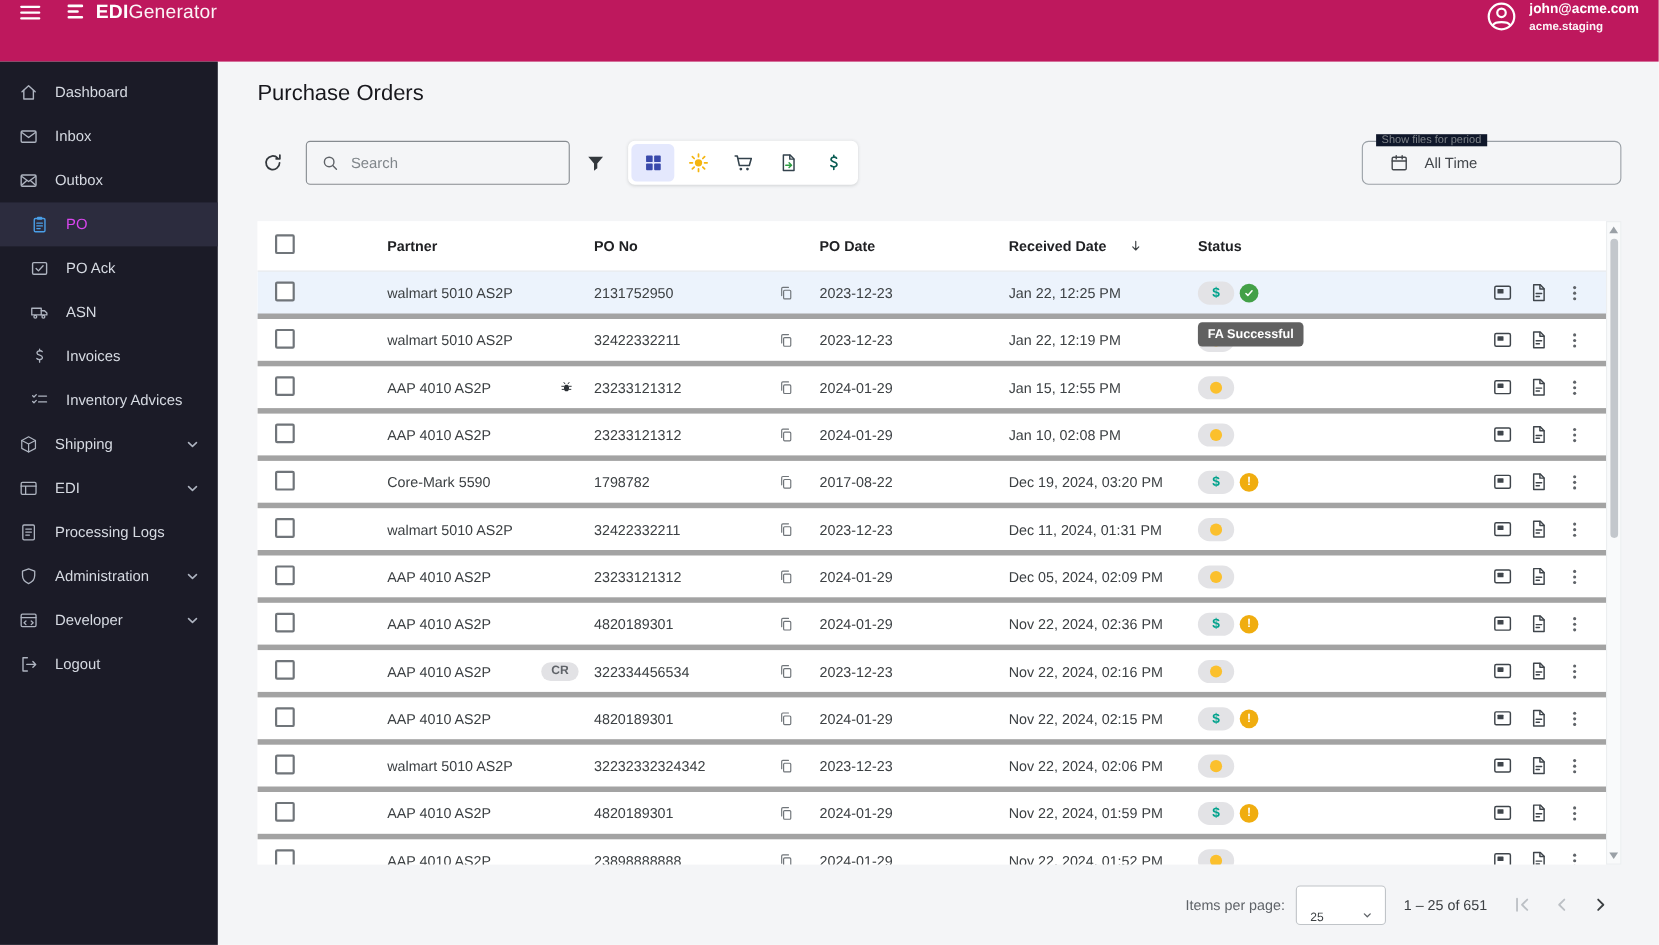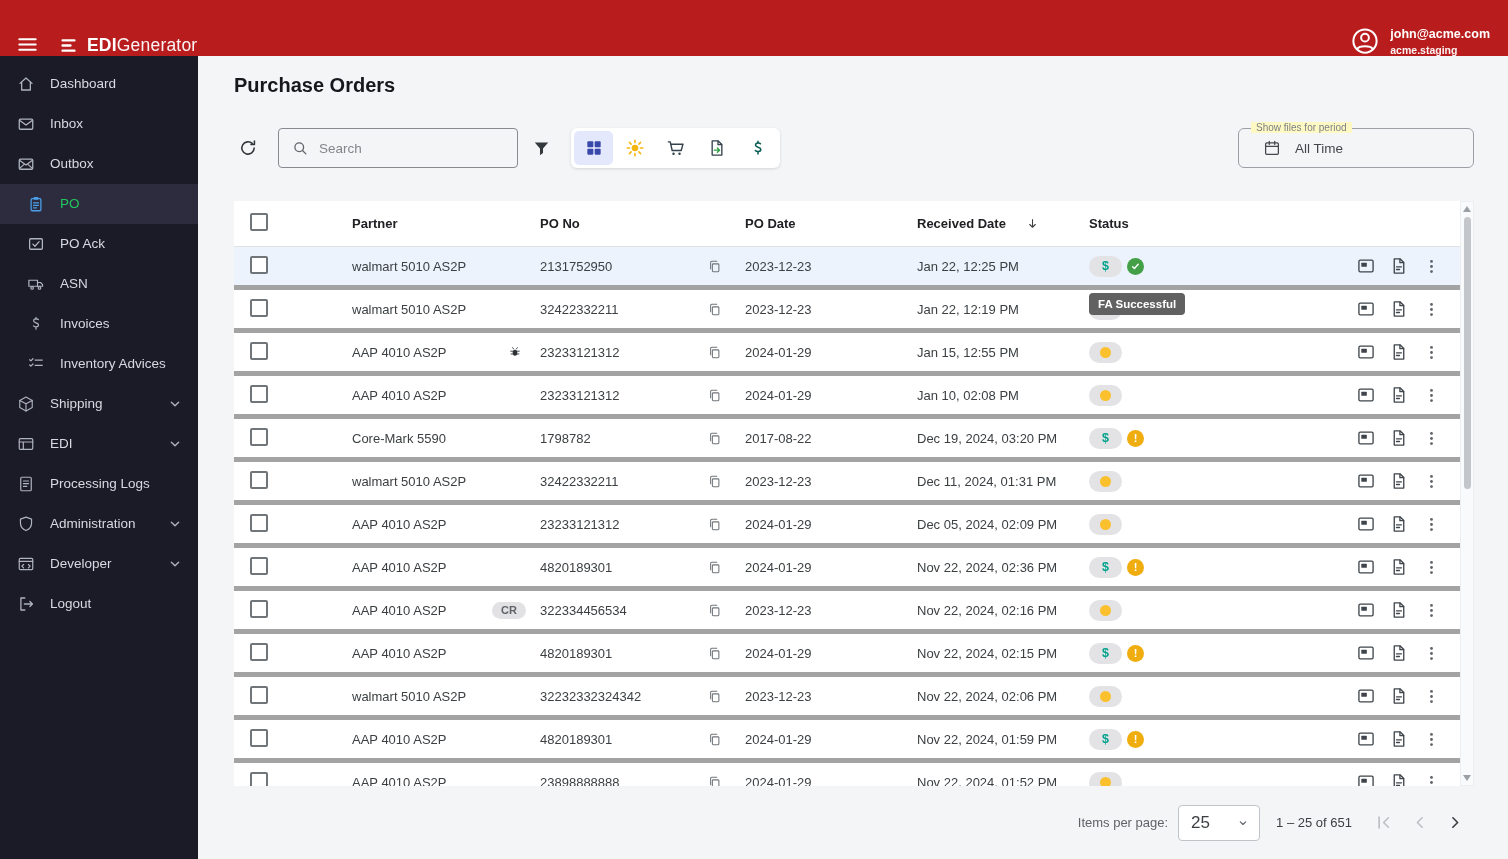--- a/index.html
+++ b/index.html
@@ -4,49 +4,49 @@
 <style>
 *{box-sizing:border-box;margin:0;padding:0}
 html,body{width:1508px;height:859px;overflow:hidden}
 body{font-family:"Liberation Sans","DejaVu Sans",sans-serif;background:#f4f5f7;color:#3c4043}
 button{background:none;border:0;padding:0;cursor:pointer;color:inherit;font:inherit;display:inline-flex;align-items:center;justify-content:center}
 .ic{display:inline-flex}
 svg{display:block}
 .app{width:1508px;height:859px;display:flex;flex-direction:column}
 
 
-.topbar{flex:0 0 56px;background:#b91c1c;display:flex;align-items:flex-end;padding:0 18px 0 16px;color:#fff}
+.topbar{flex:0 0 56px;background:#be185d;display:flex;align-items:flex-start;padding:0 18px 0 16px;color:#fff}
 .topbar-menu svg{width:23px;height:23px}
 .brand{display:flex;align-items:center;margin-left:20px;gap:9px}
 .brand-mark svg{width:19px;height:19px}
 .brand-text{font-size:17.5px;letter-spacing:.2px}
 .brand-bold{font-weight:700}
 .brand-light{font-weight:400;opacity:.95}
 .spacer{flex:1}
 .user{display:flex;align-items:center;gap:10px}
 .avatar svg{width:30px;height:30px}
 .user-email{font-size:12.5px;font-weight:700;line-height:1.4}
 .user-org{font-size:10.5px;font-weight:700;opacity:.95}
 
 
 .body{flex:1;display:flex;min-height:0}
 .sidebar{flex:0 0 198px;background:#1b1b27;padding-top:8px;color:#d6dae2;overflow:hidden}
 .sidebar-item{display:flex;align-items:center;gap:15px;min-height:40px;padding:4px 14px 4px 17px;font-size:13.5px;cursor:pointer}
 .sidebar-item .ic{color:#aeb4c0}
 .sidebar-item .ic svg{width:18px;height:18px}
 .sidebar-item.child{padding-left:27px}
 .sidebar-item.section{background:#232330}
-.sidebar-item.selected{background:#2c2c3e;color:#22c55e}
+.sidebar-item.selected{background:#2c2c3e;color:#d946ef}
 .sidebar-item.selected .ic{color:#4a9fe8}
 .chev{margin-left:auto;color:#8a8f9b}
 .chev svg{width:15px;height:15px}
 .sb-label{line-height:1.3}
 
 .main{flex:1;display:flex;flex-direction:column;padding:0 34px 0 36px;min-width:0}
-.page-title{margin-top:18px;font-size:20px;font-weight:700;color:#17171c}
+.page-title{margin-top:18px;font-size:20px;font-weight:400;color:#17171c}
 
 
 .toolbar{margin-top:30px;display:flex;align-items:center;height:42px}
 .refresh{color:#33383d;margin-left:4px}
 .refresh svg{width:20px;height:20px}
 .search{margin-left:20px;width:240px;height:40px;border:1px solid #868b90;border-radius:4px;display:flex;align-items:center;padding:0 12px;gap:10px;color:#5f6368}
 .search input{border:0;outline:0;background:transparent;font-size:13.5px;width:100%;color:#202124}
 .search input::placeholder{color:#80868b}
 .search-ic svg{width:18px;height:18px}
 .filter{color:#33383d;margin-left:14px}
@@ -54,21 +54,21 @@
 .toggles{margin-left:20px;background:#fff;border-radius:6px;padding:3px;display:flex;gap:2px;box-shadow:0 1px 3px rgba(60,64,67,.18)}
 .toggle{width:39px;height:34px;border-radius:5px}
 .toggle svg{width:20px;height:20px}
 .toggle.on{background:#e4e8fd}
 .tg-grid{color:#3949ab}
 .tg-sun{color:#f5b50f}
 .tg-cart{color:#33424c}
 .tg-doc-export{color:#33424c}
 .tg-dollar{color:#0b5d54}
 .period{margin-left:auto;position:relative;width:236px;height:40px;border:1px solid #9aa0a6;border-radius:6px;display:flex;align-items:center;gap:14px;padding:0 16px 0 24px;color:#43474c;cursor:pointer}
-.period-legend{position:absolute;top:-7px;left:12px;background:#fef9c3;padding:0 5px;font-size:10px;color:#7d8288}
+.period-legend{position:absolute;top:-7px;left:12px;background:#0f172a;padding:0 5px;font-size:10px;color:#7d8288}
 .cal svg{width:18px;height:18px}
 .period-value{font-size:13.5px}
 
 
 .table-area{margin-top:32px;display:flex;height:585px}
 .table{flex:1;background:#fff;overflow:hidden;position:relative}
 .thead,.trow{display:grid;grid-template-columns:100px 200px 155px 50px 172px 172px 1fr 116px;align-items:center}
 .thead{height:46px;border-bottom:1px solid #dfe1e5;font-size:13px;font-weight:700;color:#202124}
 .trow{height:43px;border-bottom:5px solid #a3a3a3;font-size:13px;color:#3c4043}
 .trow.hl{background:#ecf3fc}
@@ -103,21 +103,21 @@
 
 
 .vscroll{flex:0 0 14px;background:#f9fafb;border:1px solid #eceef0;position:relative}
 .scroll-arrow{position:absolute;left:50%;transform:translateX(-50%);width:0;height:0;border-left:4px solid transparent;border-right:4px solid transparent}
 .scroll-arrow.up{top:4px;border-bottom:6px solid #9aa0a6}
 .scroll-arrow.down{bottom:4px;border-top:6px solid #9aa0a6}
 .scroll-thumb{position:absolute;top:15px;left:2.5px;width:7px;height:272px;background:#c3c7cc;border-radius:4px}
 
 
 .pager{flex:1;display:flex;align-items:center;justify-content:flex-end;padding-right:6px;color:#5f6368;font-size:13px}
-.pp-select{margin-left:10px;width:82px;height:36px;background:#fff;border:1px solid #c0c4c8;border-radius:4px;display:flex;align-items:center;justify-content:space-between;padding:0 8px 0 12px;color:#3c4043;font-size:17px;cursor:pointer}
+.pp-select{margin-left:10px;width:82px;height:36px;background:#fff;border:1px solid #c0c4c8;border-radius:4px;display:flex;align-items:flex-end;justify-content:space-between;padding:0 8px 0 12px;color:#3c4043;font-size:11px;cursor:pointer}
 .caret{color:#5f6368}
 .caret svg{width:16px;height:16px}
 .range{margin-left:16px;color:#3c4043}
 .pg{margin-left:10px;width:26px;height:26px;color:#3c4043}
 .pg.first{margin-left:18px}
 .pg.disabled{color:#bcc0c5;cursor:default}
 .pg svg{width:21px;height:21px}
 </style>
 </head>
 <body>

